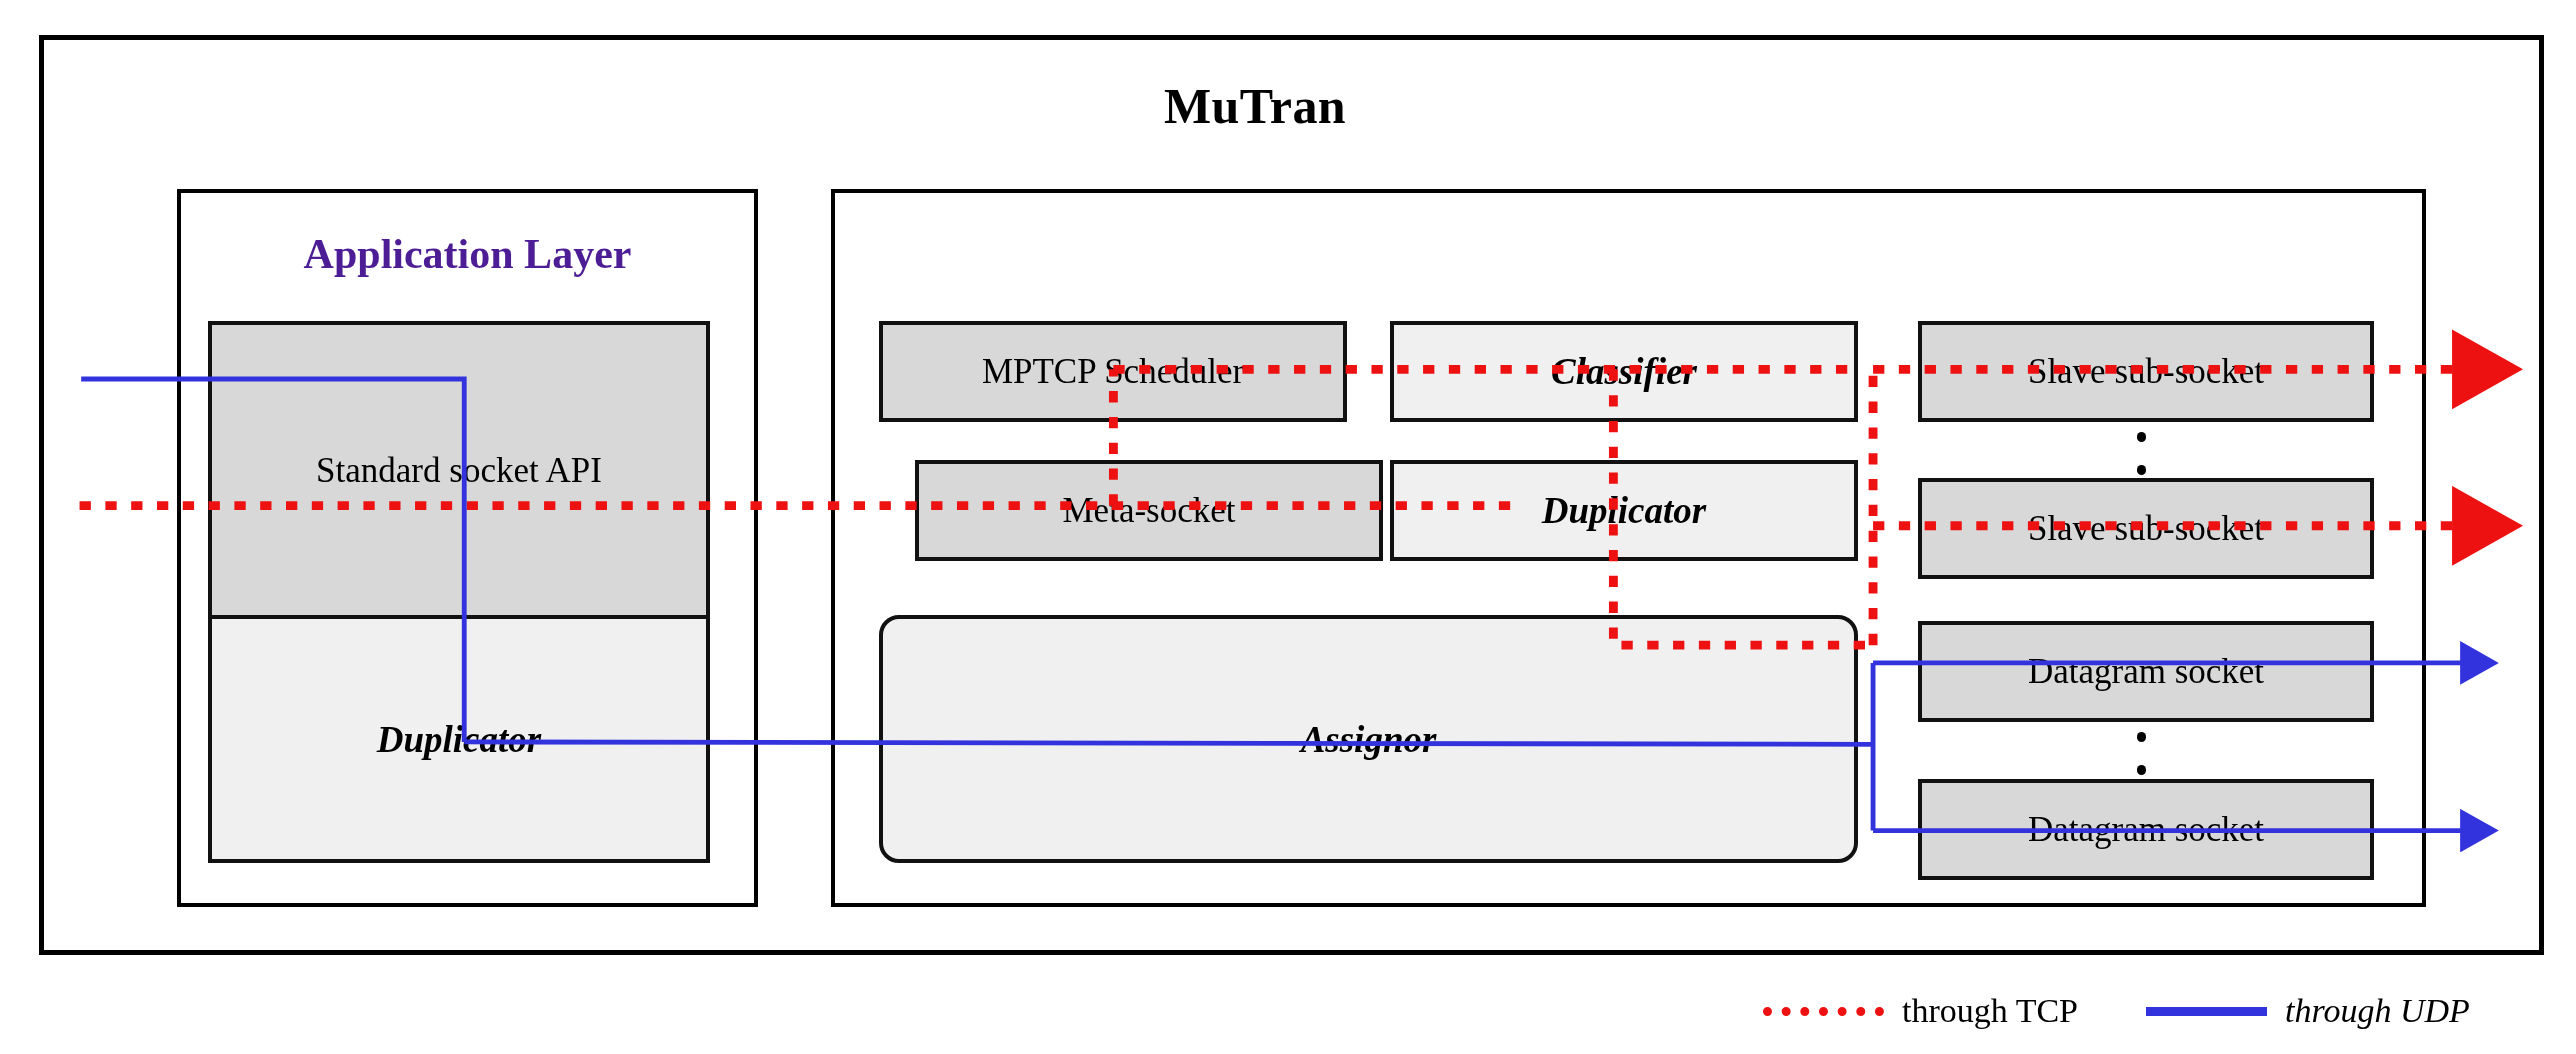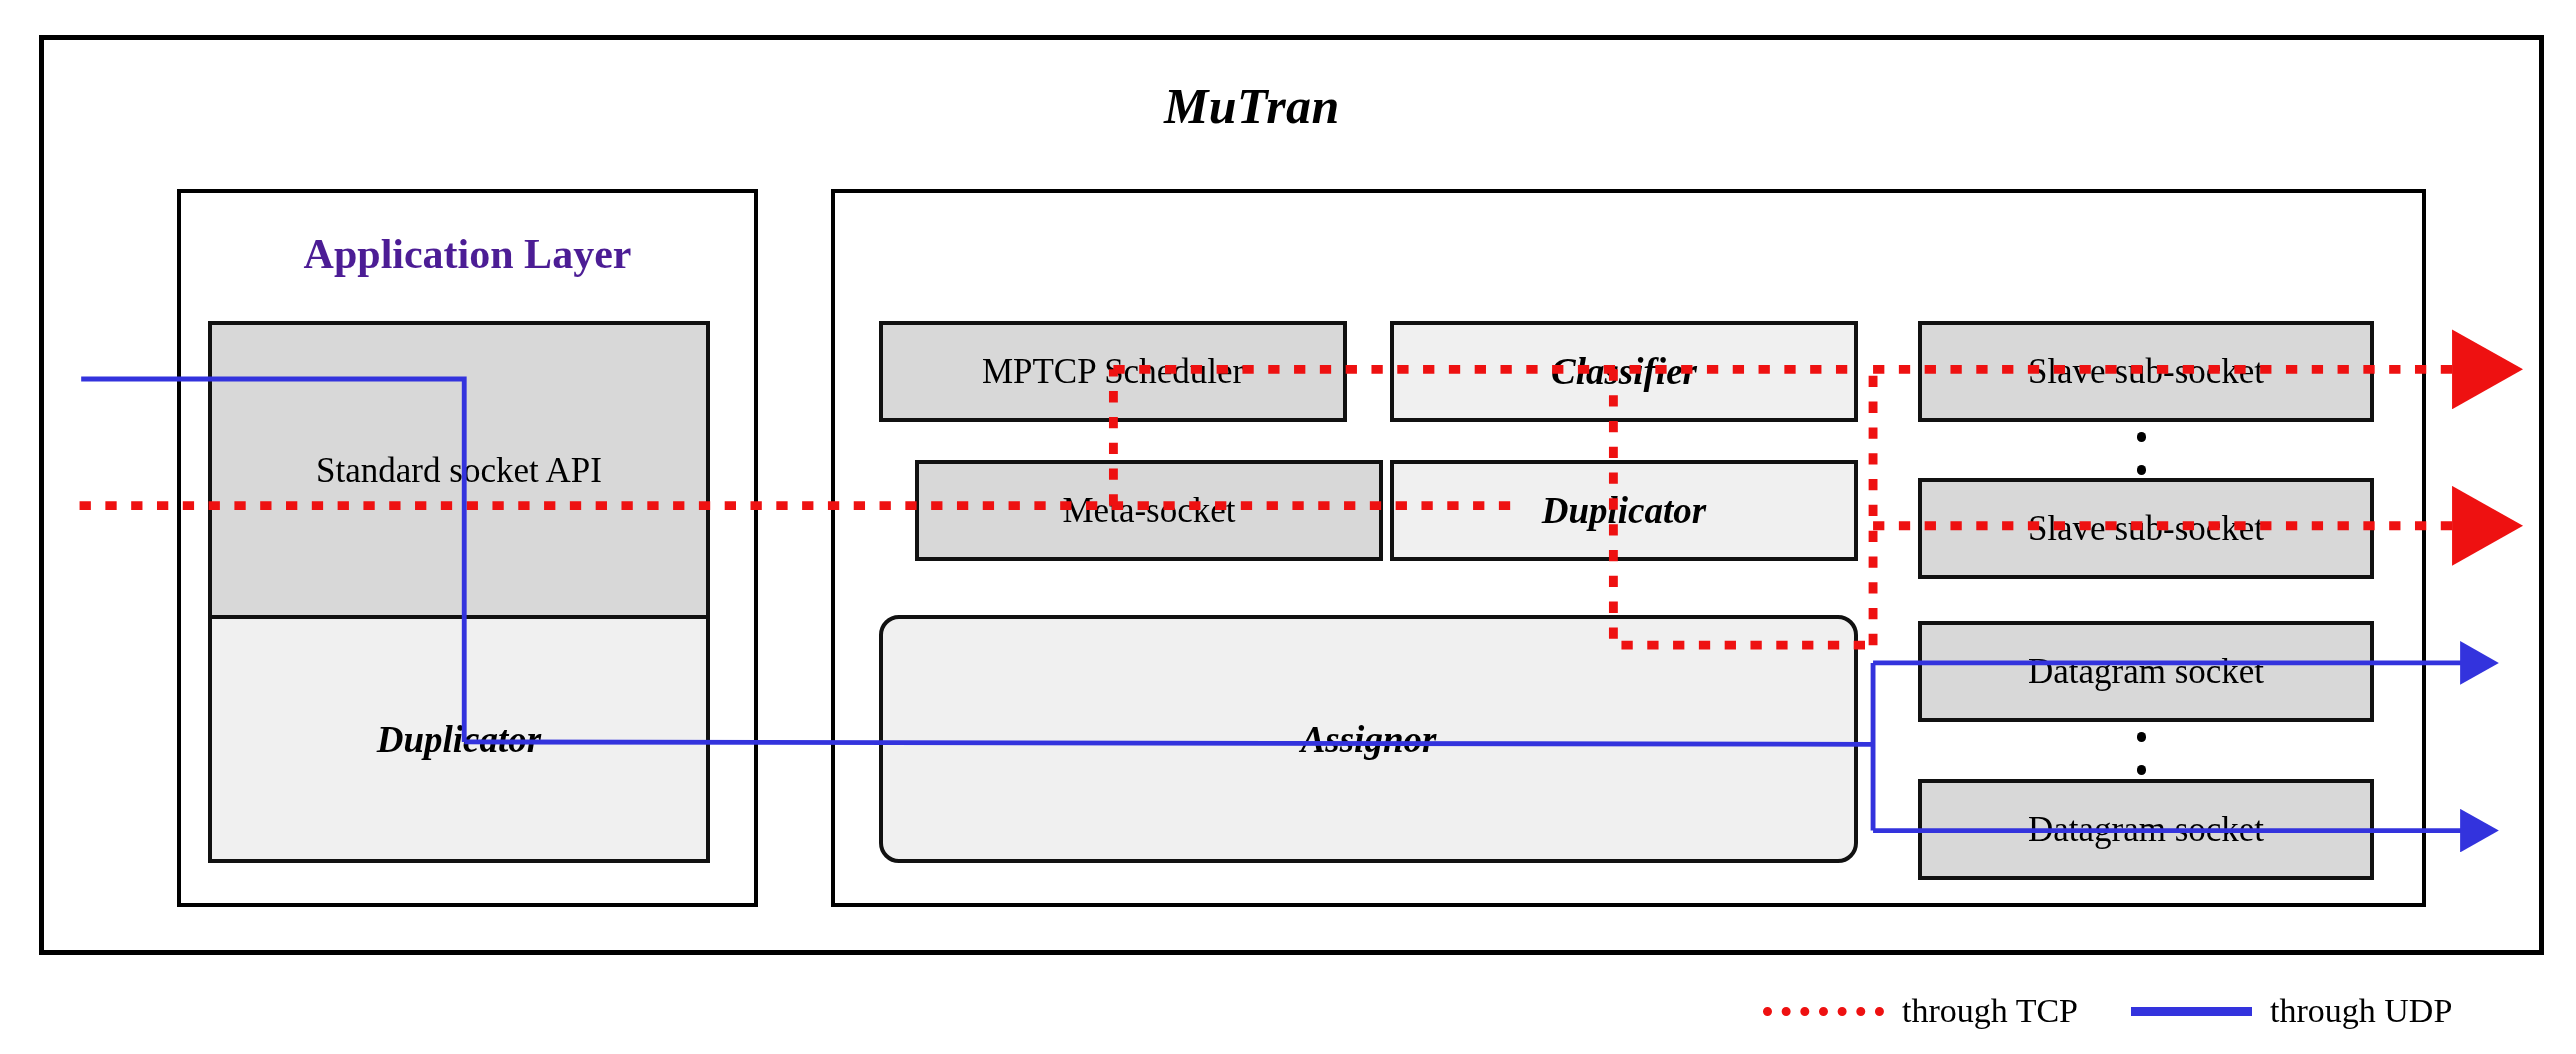--- a/index.html
+++ b/index.html
@@ -48,21 +48,20 @@
     justify-content: center;
     text-align: center;
   }
   .shade-dark  { background: #d8d8d8; }
   .shade-light { background: #f0f0f0; }
 
   
   .title-main {
     position: absolute;
     font-weight: bold;
-    font-style: italic;
     font-size: 50px;
     color: #000000;
     white-space: nowrap;
     letter-spacing: 0.4px;
   }
   .title-layer {
     position: absolute;
     font-weight: bold;
     font-size: 42px;
     color: #4c1d95;
@@ -98,21 +97,21 @@
     height: 9.7px;
     border-radius: 50%;
     background: #000000;
   }
 
   
   .legend {
     position: absolute;
     display: flex;
     align-items: center;
-    gap: 21px;
+    gap: 36px;
     white-space: nowrap;
   }
   .legend-group {
     display: flex;
     align-items: center;
     gap: 18px;
   }
   .legend-swatch-tcp {
     display: block;
     width: 121px;
@@ -235,20 +234,20 @@
     <path d="M 2322,822 L 3062,822" stroke="#3333dd" stroke-width="6" fill="none" marker-end="url(#arrow-blue)"></path>
 
     <path d="M 2322,1030 L 3062,1030" stroke="#3333dd" stroke-width="6" fill="none" marker-end="url(#arrow-blue)"></path>
   </svg>
 
   <div class="legend" style="left:1763px; top:992px;">
     <div class="legend-group">
       <span class="legend-swatch-tcp"></span>
       <span class="legend-text">through TCP</span>
     </div>
-    <div class="legend-group" style="margin-left:32px;">
+    <div class="legend-group" style="margin-left:32px;font-style:italic;">
       <span class="legend-swatch-udp"></span>
       <span class="legend-text">through UDP</span>
     </div>
   </div>
 
 </div>
 
 
 </body></html>

